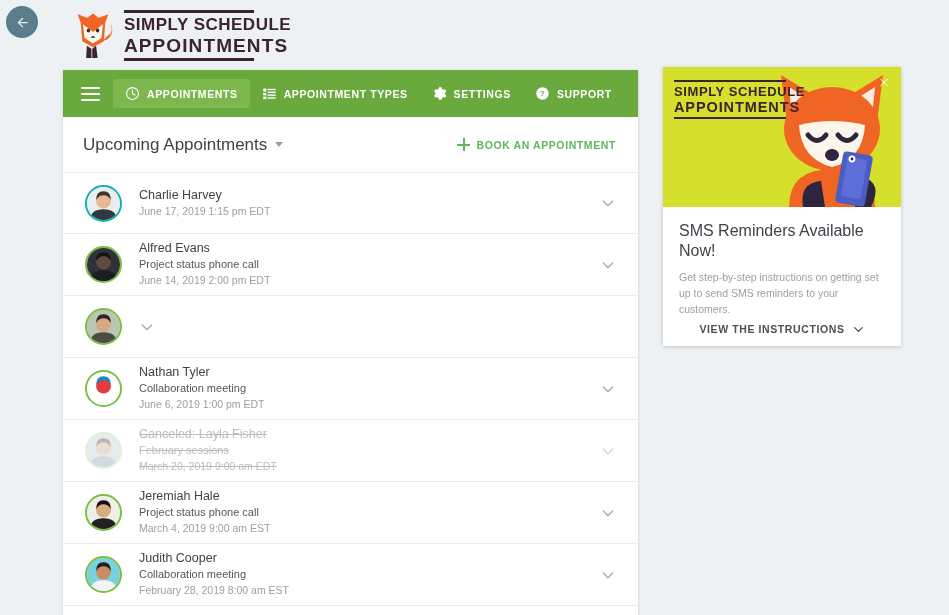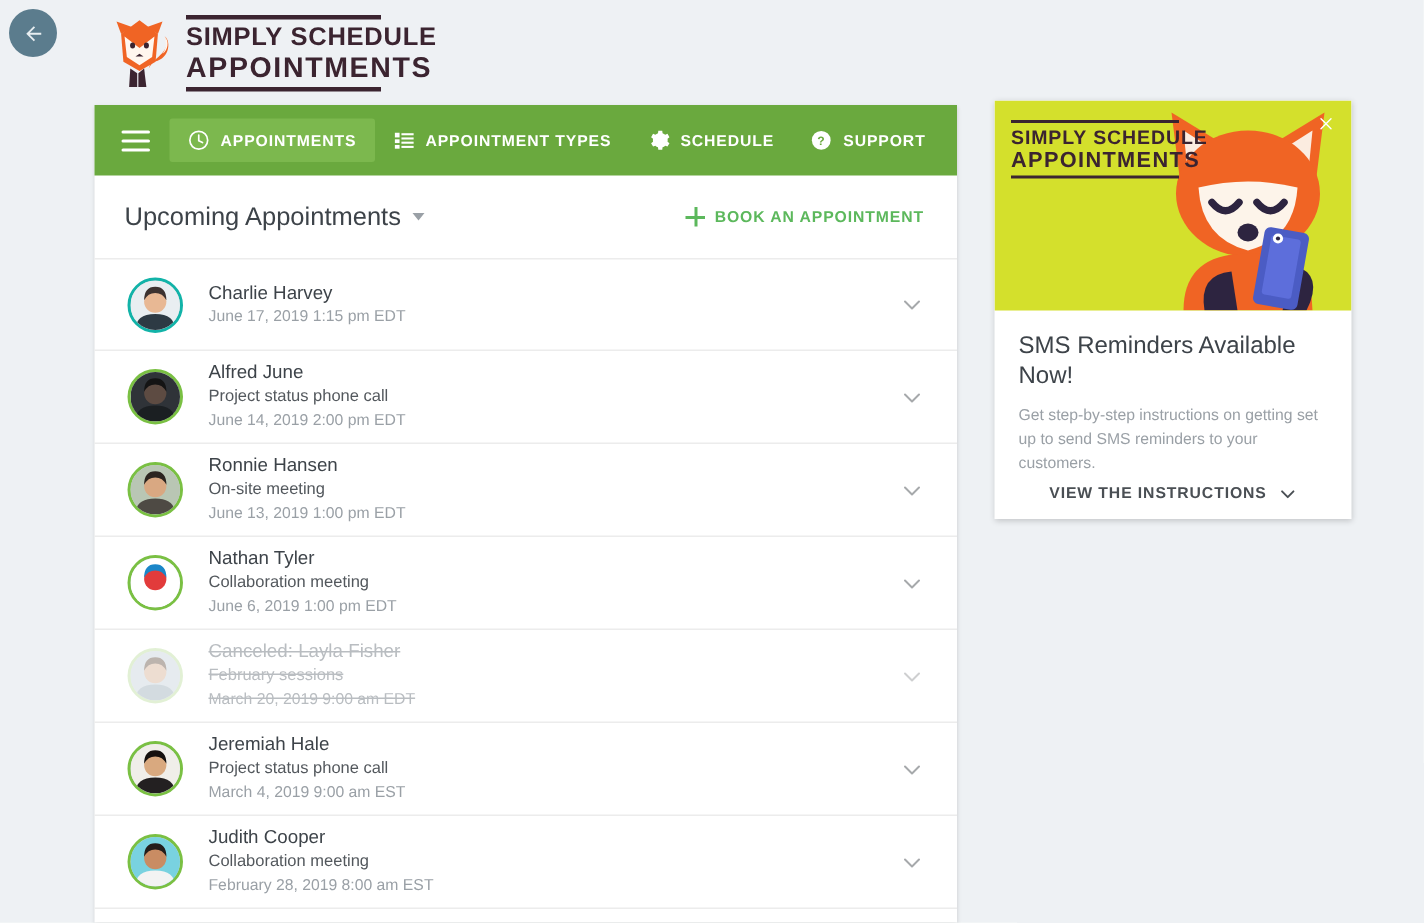--- a/index.html
+++ b/index.html
@@ -267,21 +267,21 @@
         <rect x="9" y="13.5" width="13" height="2.2" fill="#fff"></rect>
         <rect x="9" y="18" width="13" height="2.2" fill="#fff"></rect>
       </svg>
       <span>APPOINTMENT TYPES</span>
     </div>
 
     <div class="nav-item">
       <svg class="nav-icon" viewBox="0 0 24 24">
         <path fill="#fff" d="M12 8.2a3.8 3.8 0 1 0 0 7.6 3.8 3.8 0 0 0 0-7.6zm9 3.8c0-.6-.06-1.1-.16-1.65l2.05-1.52-2.1-3.64-2.4.98a8.8 8.8 0 0 0-2.85-1.66L15.2 1.8h-4.2l-.34 2.7a8.8 8.8 0 0 0-2.86 1.67l-2.4-.98-2.1 3.64L5.36 10.4a9.4 9.4 0 0 0 0 3.2l-2.06 1.53 2.1 3.64 2.4-.98a8.8 8.8 0 0 0 2.86 1.66l.34 2.7h4.2l.34-2.7a8.8 8.8 0 0 0 2.85-1.66l2.4.98 2.1-3.64-2.05-1.52c.1-.55.16-1.06.16-1.61z"></path>
       </svg>
-      <span>SCHEDULE</span>
+      <span>SETTINGS</span>
     </div>
 
     <div class="nav-item">
       <svg class="nav-icon" viewBox="0 0 24 24">
         <circle cx="12" cy="12" r="10" fill="#fff"></circle>
         <text x="12" y="16.6" font-size="13" font-weight="bold" text-anchor="middle" fill="#6aa93e" font-family="Liberation Sans, sans-serif">?</text>
       </svg>
       <span>SUPPORT</span>
     </div>
   </nav>
@@ -318,41 +318,36 @@
       <div class="appt-row">
         <div class="avatar" style="border-color: rgb(122, 192, 67);">
           <svg viewBox="0 0 40 40" preserveAspectRatio="xMidYMid slice">
             <rect width="40" height="40" fill="#2f3338"></rect>
             <path d="M4 40 Q4 27 20 27 Q36 27 36 40 Z" fill="#1b1f22"></path>
             <circle cx="20" cy="17" r="9" fill="#5d4b42"></circle>
             <path d="M11 16 Q11 5 20 5 Q29 5 29 16 Q26 10 20 10 Q14 10 11 16 Z" fill="#141414"></path>
           </svg>
         </div>
         <div class="appt-text">
-          <div class="appt-name">Alfred June</div>
+          <div class="appt-name">Alfred Evans</div>
           <div class="appt-type">Project status phone call</div>
           <div class="appt-date">June 14, 2019 2:00 pm EDT</div>
         </div>
         <svg class="chevron-down" viewBox="0 0 24 24">
           <path d="M5 9 L12 16 L19 9" fill="none" stroke="#5f6368" stroke-width="2" stroke-linecap="round" stroke-linejoin="round"></path>
         </svg>
       </div>
       <div class="appt-row">
         <div class="avatar" style="border-color: rgb(122, 192, 67);">
           <svg viewBox="0 0 40 40" preserveAspectRatio="xMidYMid slice">
             <rect width="40" height="40" fill="#b9c6b4"></rect>
             <path d="M4 40 Q4 27 20 27 Q36 27 36 40 Z" fill="#4e4a44"></path>
             <circle cx="20" cy="17" r="9" fill="#d9a882"></circle>
             <path d="M11 16 Q11 5 20 5 Q29 5 29 16 Q26 10 20 10 Q14 10 11 16 Z" fill="#2c2520"></path>
           </svg>
-        </div>
-        <div class="appt-text">
-          <div class="appt-name">Ronnie Hansen</div>
-          <div class="appt-type">On-site meeting</div>
-          <div class="appt-date">June 13, 2019 1:00 pm EDT</div>
         </div>
         <svg class="chevron-down" viewBox="0 0 24 24">
           <path d="M5 9 L12 16 L19 9" fill="none" stroke="#5f6368" stroke-width="2" stroke-linecap="round" stroke-linejoin="round"></path>
         </svg>
       </div>
       <div class="appt-row">
         <div class="avatar" style="border-color: rgb(122, 192, 67);">
           <svg viewBox="0 0 40 40" preserveAspectRatio="xMidYMid slice">
             <rect width="40" height="40" fill="#ffffff"></rect>
             <path d="M4 40 Q4 27 20 27 Q36 27 36 40 Z" fill="#ffffff"></path>

